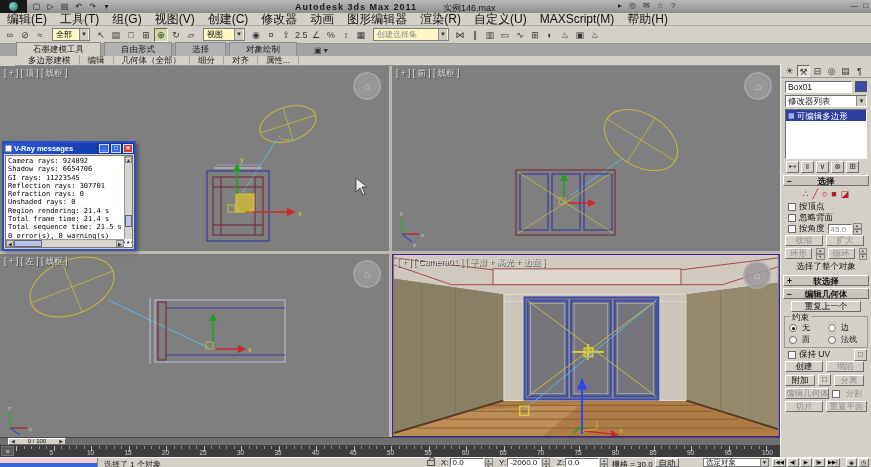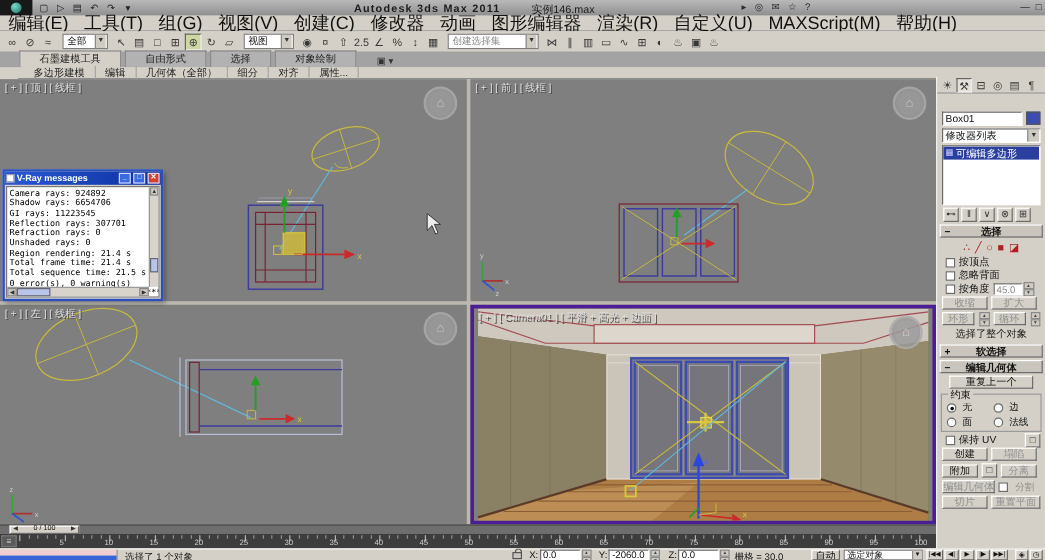--- a/index.html
+++ b/index.html
@@ -12,46 +12,46 @@
 .logo i{display:block;width:9px;height:9px;border-radius:50%;background:radial-gradient(circle at 35% 35%,#7fd8c8,#0f6e5e)}
 .qa{position:absolute;left:31px;top:0;height:13px;display:flex;align-items:center;gap:3px}
 .qa span{font-size:8px;color:#222;width:11px;text-align:center;cursor:default}
 .app-title{position:absolute;left:295px;top:2px;font-size:9px;font-weight:bold;color:#1b1b1b;letter-spacing:1px}
 .file-name{position:absolute;left:443px;top:2px;font-size:9px;color:#1b1b1b}
 .infocenter{position:absolute;left:618px;top:1px;display:flex;gap:7px;font-size:8px;color:#2a2a2a}
 .winbtns{position:absolute;right:3px;top:1px;display:flex;gap:5px;font-size:8px;color:#222}
 
 
 .menubar{position:absolute;left:0;top:13px;width:871px;height:13px;background:#d4d0c8;display:flex;align-items:center;padding-left:7px;gap:13px;border-bottom:1px solid #aaa}
-.menu-item{font-size:15px;color:#111;white-space:nowrap}
+.menu-item{font-size:12px;color:#111;white-space:nowrap}
 
 
 .toolbar{position:absolute;left:0;top:26px;width:871px;height:18px;background:#d4d0c8;border-bottom:1px solid #969696;display:flex;align-items:center;padding-left:3px}
 .tb-icon{width:14px;height:14px;line-height:13px;text-align:center;font-size:9px;color:#383838;margin-right:1px;border:1px solid transparent}
 .tb-icon.pressed{background:#ccd89f;border-color:#666 #eee #eee #666}
-.tb-drop{height:13px;background:#ffffff;border:1px solid #7d7d7d;display:flex;align-items:center;font-size:8px;padding:0 1px 0 3px;margin:0 4px;white-space:nowrap;overflow:hidden}
+.tb-drop{height:13px;background:#fef9c3;border:1px solid #7d7d7d;display:flex;align-items:center;font-size:8px;padding:0 1px 0 3px;margin:0 4px;white-space:nowrap;overflow:hidden}
 .tb-drop .dd{margin-left:auto;width:9px;height:11px;background:#cfcbc3;border-left:1px solid #8a8a8a;font-size:6px;text-align:center;line-height:11px;color:#333}
 .tb-drop .val{color:#111}
 .tb-drop .ph{color:#8a8a8a}
 
 
 .ribbon-tabs{position:absolute;left:0;top:44px;width:871px;height:12px;background:#a3a3a3;display:flex;align-items:flex-end;padding-left:16px;gap:3px}
 .ribbon-tab{padding:1px 16px 0 16px;font-size:8.5px;background:#b2b2b2;color:#1c1c1c;border:1px solid #8c8c8c;border-bottom:none;white-space:nowrap}
 .ribbon-tab.active{background:#d4d0c8;font-weight:normal}
 .rt-extra{margin-left:14px;font-size:8px;color:#333;align-self:center}
 .ribbon-panels{position:absolute;left:15px;top:56px;width:871px;height:10px;background:#d4d0c8;border-bottom:1px solid #8e8e8e;display:flex;align-items:center;padding-left:5px}
 .ribbon-panel{font-size:8.5px;padding:0 8px;border-right:1px solid #a5a5a5;white-space:nowrap;color:#1c1c1c}
 
 
 .viewports{position:absolute;left:0;top:66px;width:780px;height:371px;background:#bcb8b0}
 .viewport{position:absolute;background:#7f7f7f;overflow:hidden}
 #vp-tl{left:0;top:0;width:389px;height:185px}
 #vp-tr{left:392px;top:0;width:388px;height:185px}
 #vp-bl{left:0;top:188px;width:389px;height:183px}
-#vp-br{left:392px;top:188px;width:388px;height:183px;border:3px solid #4c1d95}
+#vp-br{left:392px;top:188px;width:388px;height:183px;border:1px solid #4c1d95}
 .vp-label{position:absolute;left:4px;top:2px;color:#dedede;font-size:8.5px;text-shadow:1px 1px 0 #4a4a4a;z-index:3;white-space:nowrap}
 .viewcube{position:absolute;right:8px;top:6px;width:28px;height:28px;border-radius:50%;background:radial-gradient(circle,#9c9c9c 55%,#8d8d8d);border:2px solid #ababab;opacity:.85;z-index:2;color:#cfcfcf;font-size:11px;text-align:center;line-height:25px}
 .vp-svg{position:absolute;left:0;top:0;width:100%;height:100%}
 .wy{stroke:#c9b93c;fill:none;stroke-width:1}
 .wyt{stroke:#c9b93c;fill:none;stroke-width:.8}
 .cy{stroke:#5fb7dd;stroke-width:1}
 .bl{stroke:#3b3b9e;fill:none;stroke-width:1.2}
 .mr{stroke:#7a2234;fill:none;stroke-width:1}
 .gz-g{stroke:#22a022;stroke-width:1.5}
 .gz-r{stroke:#cc2a2a;stroke-width:1.5}
@@ -76,21 +76,21 @@
 .vray-hscroll .a{width:8px;background:#cfcbc3;border:1px solid #888;text-align:center;line-height:6px}
 .vray-hscroll .th{width:28px;background:#b8c4e8;border:1px solid #667}
 
 
 .cmd-panel{position:absolute;left:780px;top:64px;width:91px;height:393px;background:#d4d0c8;border-left:1px solid #efefef;padding-top:1px}
 .cp-tabs{height:13px;display:flex;gap:1px;padding:0 2px;border-bottom:1px solid #9a9a9a}
 .cp-tabs span{width:13px;height:12px;text-align:center;font-size:9px;line-height:12px;color:#3a3a3a}
 .cp-tabs span.active{background:#e4e0d8;border:1px solid;border-color:#666 #eee #eee #666}
 .row{display:flex;align-items:center;padding:0 4px}
 .inset{background:#fff;border:1px solid;border-color:#6d6d6d #fff #fff #6d6d6d;font-size:8.5px}
-.cp-name{margin-top:14px;height:13px;gap:3px}
+.cp-name{margin-top:2px;height:13px;gap:3px}
 .cp-name .nm{flex:1;height:12px;line-height:11px;padding-left:2px}
 .cp-name .swatch{width:12px;height:11px;background:#3b4bb0;border:1px solid #555}
 .cp-modlist{margin-top:2px;height:12px}
 .cp-modlist .inset{flex:1;height:12px;line-height:10px;padding-left:2px;display:flex}
 .cp-modlist .dd{margin-left:auto;width:10px;background:#cfcbc3;border-left:1px solid #8a8a8a;font-size:6px;text-align:center;color:#333;line-height:10px}
 .cp-stack{margin:2px 4px 0 4px;height:50px;background:#fff;border:1px solid;border-color:#6d6d6d #fff #fff #6d6d6d;overflow:hidden}
 .stack-row{height:11px;background:#2a3f9f;color:#fff;font-size:8.5px;line-height:10px;padding-left:2px;display:flex;align-items:center;gap:2px}
 .stack-row .sico{font-size:7px;color:#cfd4ff}
 .cp-stackbtns{margin-top:1px;height:13px;gap:2px;padding:0 5px}
 .mini{width:13px;height:12px;background:#d4d0c8;border:1px solid;border-color:#fff #6d6d6d #6d6d6d #fff;font-size:8px;text-align:center;line-height:10px;color:#333}
@@ -130,21 +130,21 @@
 .listener .pink{height:5px;background:#f0cdd1}
 .listener .sel{height:5px;background:#3663d6}
 .st-text{position:absolute;left:104px;top:1px;color:#1a1a1a;white-space:nowrap}
 .lock{position:absolute;left:427px;top:2px;width:8px;height:6px;background:#c9c5bd;border:1px solid #555}
 .lock::before{content:'';position:absolute;left:1px;top:-4px;width:4px;height:3px;border:1px solid #555;border-bottom:none;border-radius:3px 3px 0 0}
 .coord{position:absolute;top:0;display:flex;align-items:center}
 .coord .lb{margin-right:1px}
 .coord .fld{width:34px;height:9px;line-height:8px;color:#111}
 .coord .spin{height:9px;width:8px}
 .grid-lbl{position:absolute;left:612px;top:1px;white-space:nowrap}
-.autokey{position:absolute;left:676px;top:0;width:24px;height:9px;line-height:8px}
+.autokey{position:absolute;left:655px;top:0;width:24px;height:9px;line-height:8px}
 .selset{position:absolute;left:703px;top:0;width:66px;height:9px;display:flex;background:#fff;border:1px solid #7d7d7d;font-size:7.5px;padding-left:2px;line-height:7px}
 .selset .dd{margin-left:auto;width:8px;background:#cfcbc3;border-left:1px solid #8a8a8a;font-size:5px;text-align:center;line-height:7px}
 .playback{position:absolute;left:772px;top:0;display:flex;gap:1px}
 .playback span{min-width:12px;height:9px;background:#d4d0c8;border:1px solid;border-color:#fff #6d6d6d #6d6d6d #fff;font-size:5.5px;line-height:7px;text-align:center;padding:0 1px}
 .xtra{position:absolute;left:846px;top:0;display:flex;gap:1px}
 .xtra span{width:11px;height:9px;background:#d4d0c8;border:1px solid;border-color:#fff #6d6d6d #6d6d6d #fff;font-size:6.5px;line-height:7px;text-align:center}
 </style>
 </head>
 <body>
 

